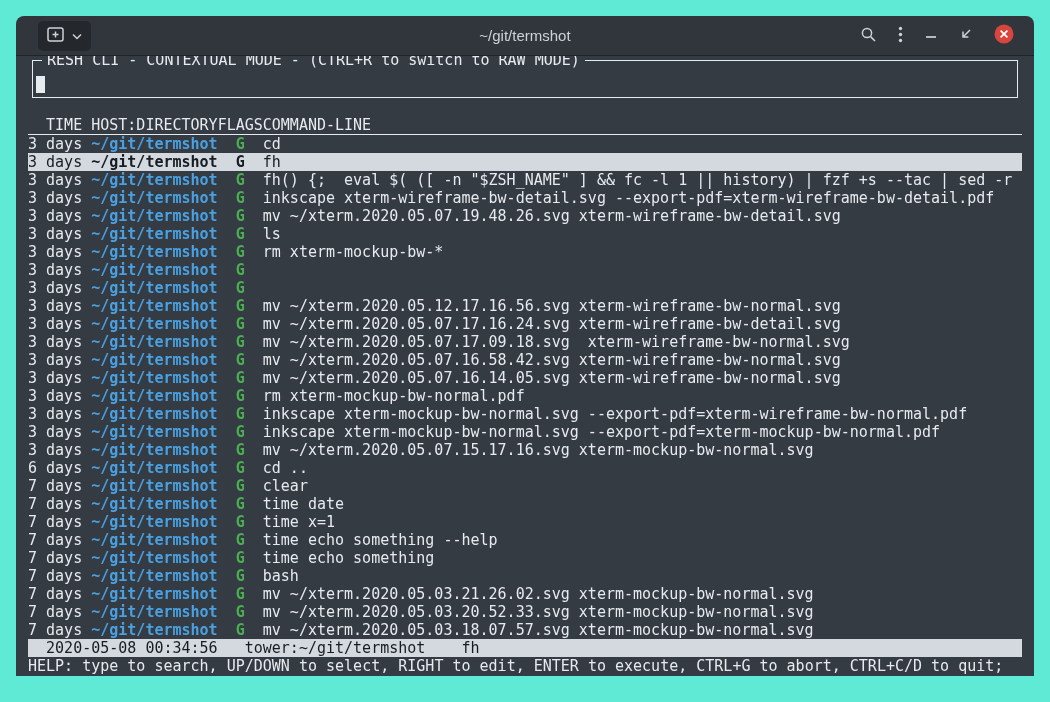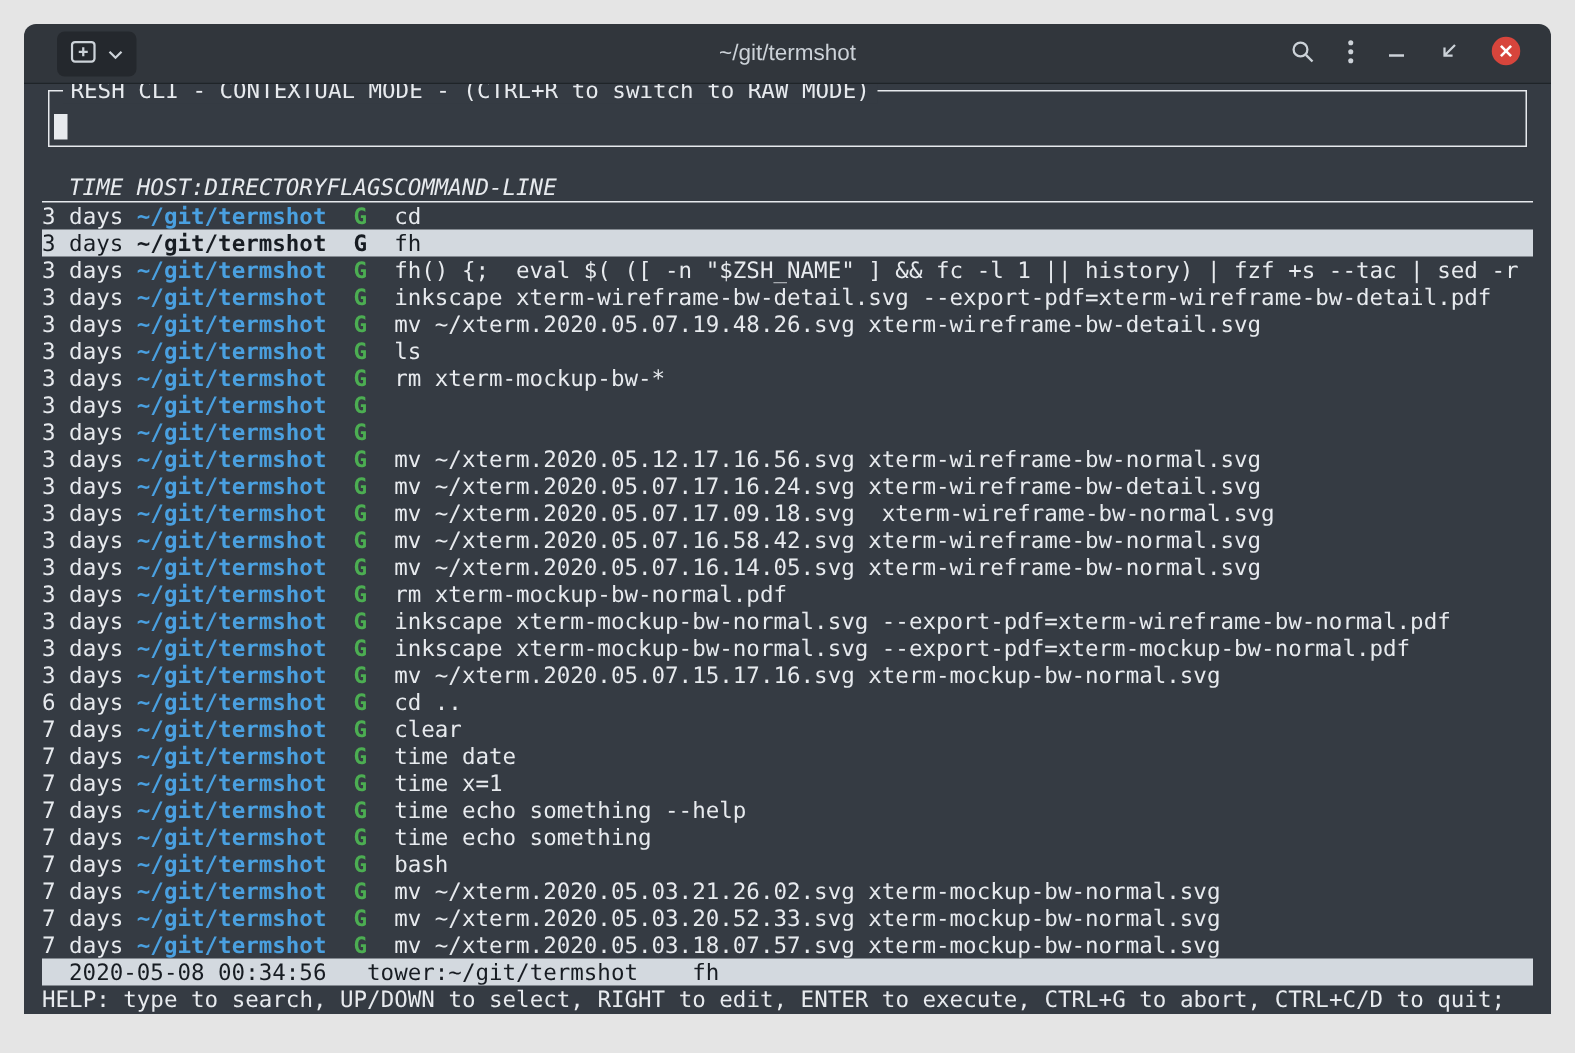--- a/index.html
+++ b/index.html
@@ -7,21 +7,21 @@
     padding: 0;
     width: 1050px;
     height: 702px;
     background: #000;
     overflow: hidden;
   }
   .desktop {
     position: relative;
     width: 1050px;
     height: 702px;
-    background: #e5e5e5;
+    background: #5eead4;
   }
   .window {
     position: absolute;
     left: 16px;
     top: 16px;
     width: 1018px;
     height: 660px;
   }
   
   .titlebar {
@@ -113,21 +113,20 @@
     top: 15px;
     width: 9px;
     height: 17px;
     background: var(--text, #e7eaee);
   }
   .header-row {
     display: flex;
     height: 18px;
     border-bottom: 1px solid var(--text, #e7eaee);
     box-sizing: content-box;
-    font-style: italic;
   }
   .row {
     display: flex;
     height: 18px;
   }
   .c-time { width: 7ch; white-space: pre; box-sizing: border-box; }
   .c-dir  { width: 14ch; white-space: pre; color: var(--dir-blue, #4aa0e0); font-weight: 700; }
   .c-flag { width: 5ch; white-space: pre; color: var(--flag-green, #4cae52); font-weight: 700; box-sizing: border-box; }
   .c-cmd  { flex: 1; white-space: pre; overflow: hidden; }
   .header-row .c-time { padding-left: 2ch; }

